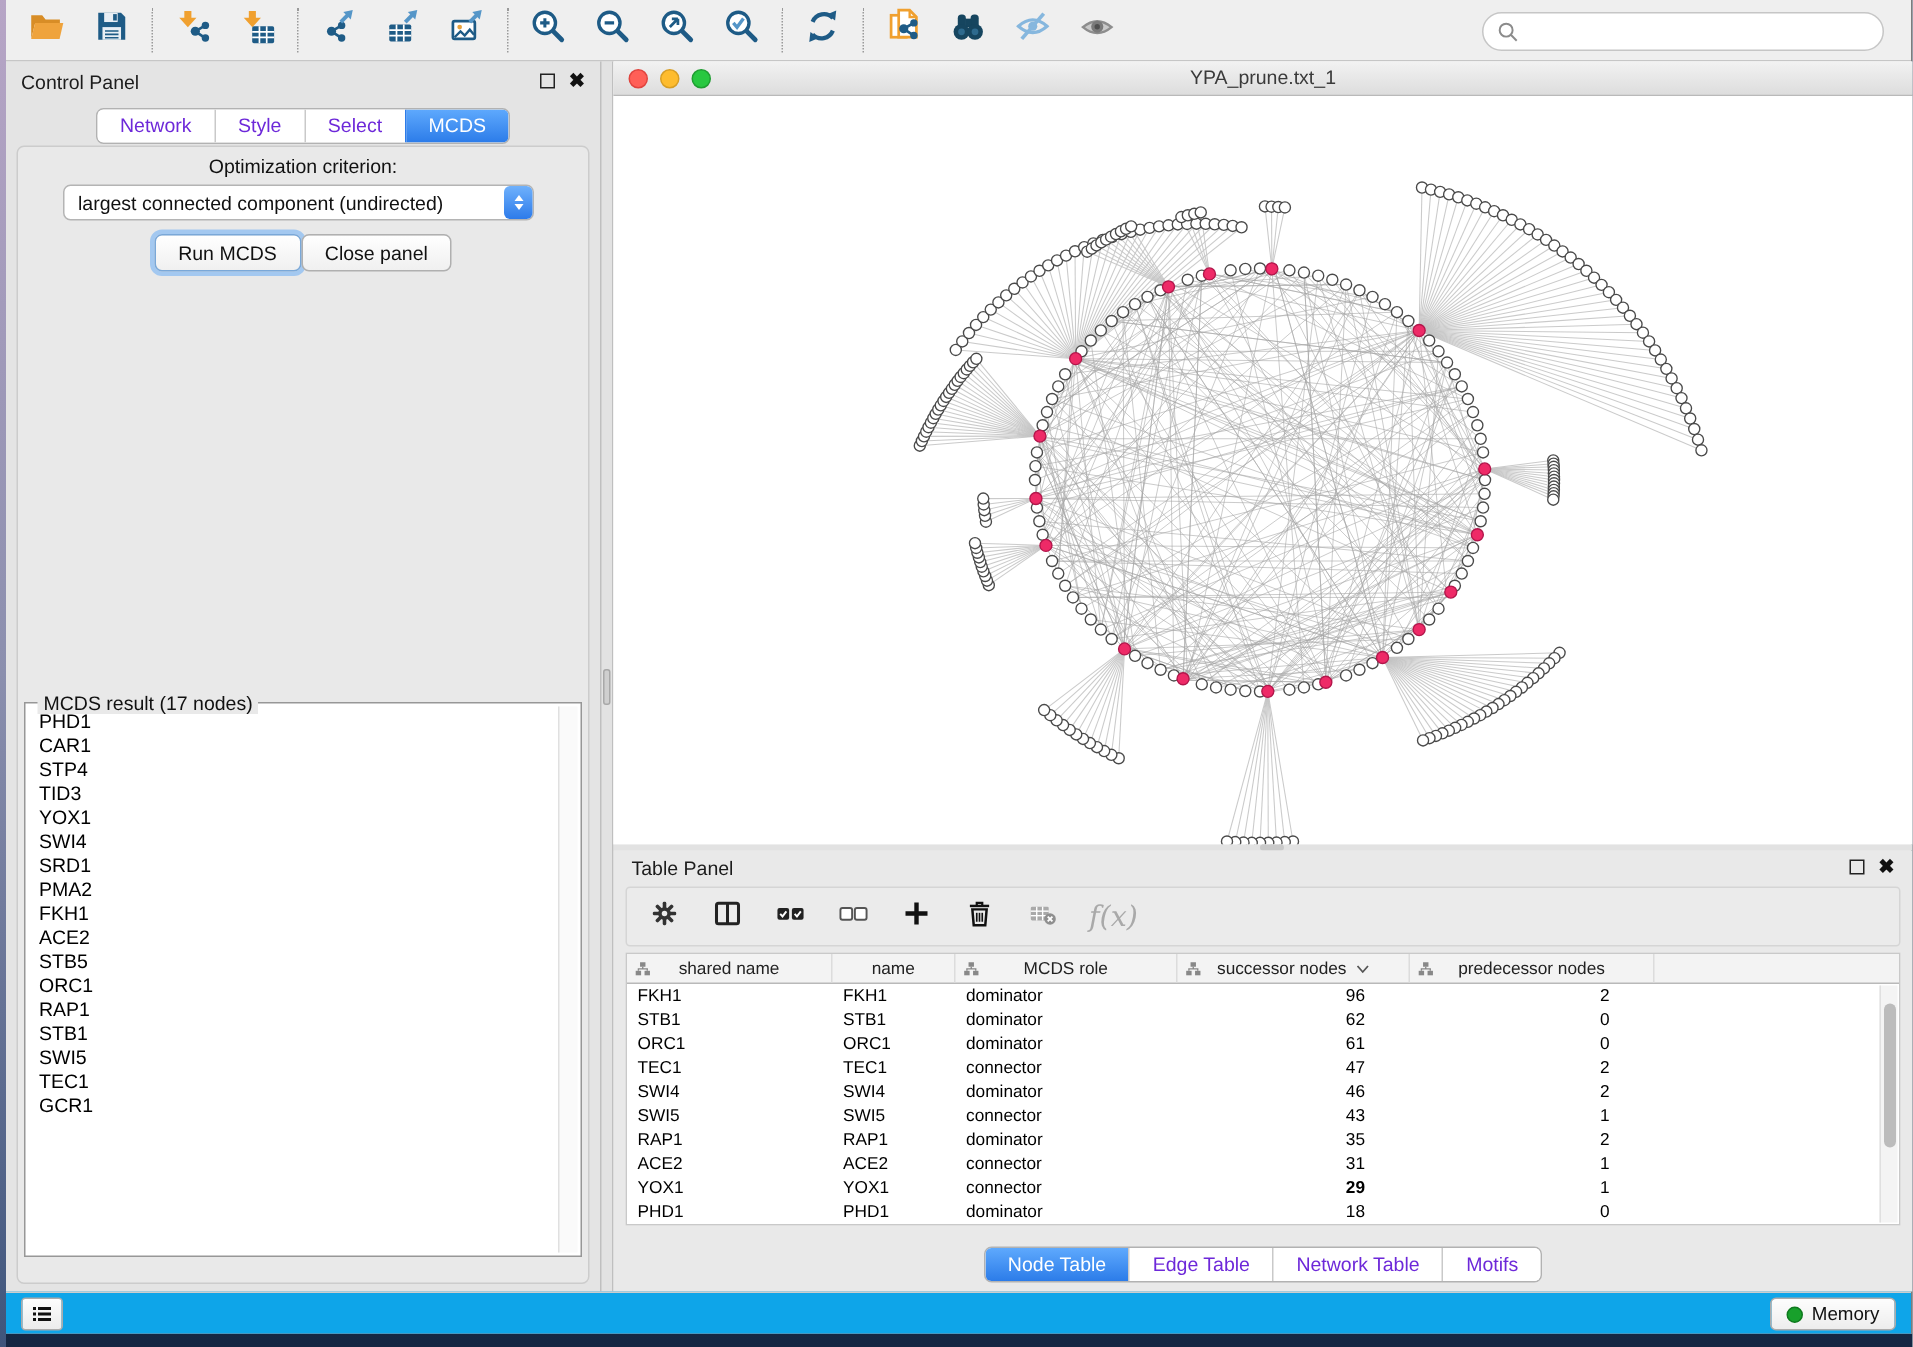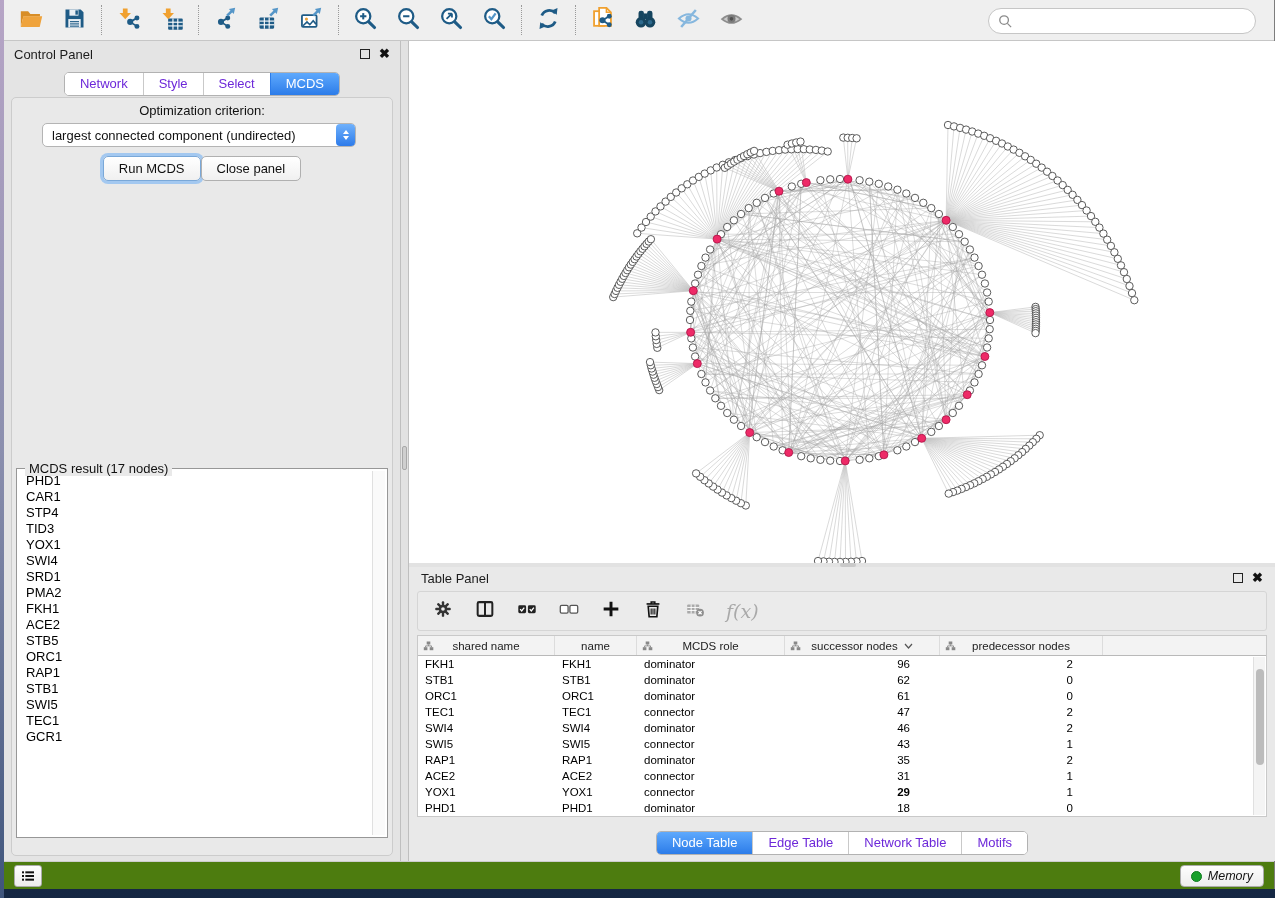--- a/index.html
+++ b/index.html
@@ -77,21 +77,21 @@
   .th.filler { flex:1; border-right:none; }
   .trow { display:flex; height:16px; }
   .td { font-size:11.5px; color:#000; line-height:16px; white-space:nowrap; overflow:hidden; }
   .td.left { padding-left:7px; text-align:left; }
   .td.num { text-align:right; padding-right:30px; }
   .tbl-scroll { position:absolute; top:21px; right:1px; bottom:1px; width:12px; background:#f4f4f4; border-left:1px solid #e0e0e0; }
   .tbl-thumb { position:absolute; top:12px; left:2px; width:8px; height:96px; background:#bcbcbc; border-radius:4px; }
   .tp-tabs { position:absolute; bottom:6px; left:0; width:100%; display:flex; justify-content:center; }
 
   
-  .statusbar { position:absolute; left:0; top:861px; width:100%; height:28px; background:#4d7c0f; border-top:1px solid #cdcdcd;font-style:italic; }
+  .statusbar { position:absolute; left:0; top:861px; width:100%; height:28px; background:#0ea5e9; border-top:1px solid #cdcdcd; }
   .sb-btn { position:absolute; left:10px; top:3px; width:28px; height:22px; background:linear-gradient(#fdfdfd,#ececec); border:1px solid #ababab; border-radius:3px; display:flex; align-items:center; justify-content:center; cursor:pointer; }
   .mem-btn { position:absolute; right:10px; top:3px; height:22px; background:linear-gradient(#fdfdfd,#ededed); border:1px solid #ababab; border-radius:4px; display:flex; align-items:center; gap:6px; padding:0 10px; cursor:pointer; }
   .mem-dot { width:11px; height:11px; border-radius:50%; background:#18a02b; border:1px solid #0f7a1e; }
   .mem-label { font-size:12.5px; color:#111; }
 </style>
 </head>
 <body>
 
 <div class="left-strip"></div>
 
@@ -316,20 +316,28 @@
         </div>
       <div class="list-scroll"></div>
     </div>
   </div>
 
   <div class="vsplit">
       <div class="handle"></div>
     </div>
 
   <div class="network-window">
+    <div class="nw-titlebar">
+      <div class="lights">
+        <span class="light red"></span>
+        <span class="light yellow"></span>
+        <span class="light green"></span>
+      </div>
+      <div class="nw-title">YPA_prune.txt_1</div>
+    </div>
     <div class="nw-canvas">
       <svg id="graph-svg" width="866" height="499" viewBox="0 0 866 499">
           <g stroke="#a6a6a6" stroke-width="0.65" stroke-opacity="0.6">
             <line x1="308.1" y1="175.1" x2="569.6" y2="202.0"></line>
             <line x1="308.1" y1="175.1" x2="401.7" y2="394.3"></line>
             <line x1="308.1" y1="175.1" x2="555.7" y2="177.7"></line>
             <line x1="308.1" y1="175.1" x2="506.0" y2="133.9"></line>
             <line x1="308.1" y1="175.1" x2="281.3" y2="246.8"></line>
             <line x1="308.1" y1="175.1" x2="578.1" y2="283.5"></line>
             <line x1="308.1" y1="175.1" x2="392.2" y2="392.2"></line>

